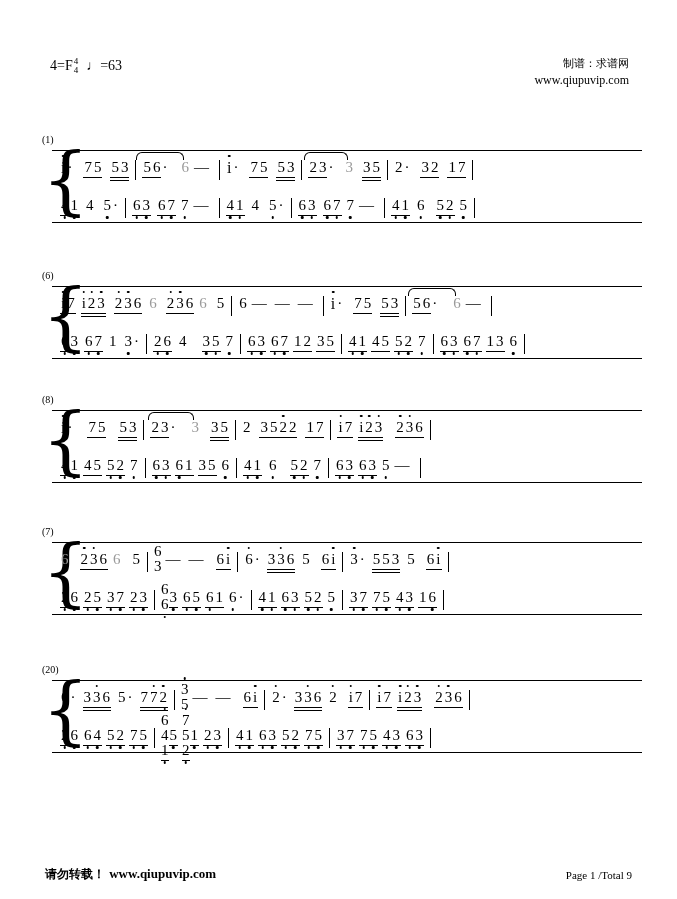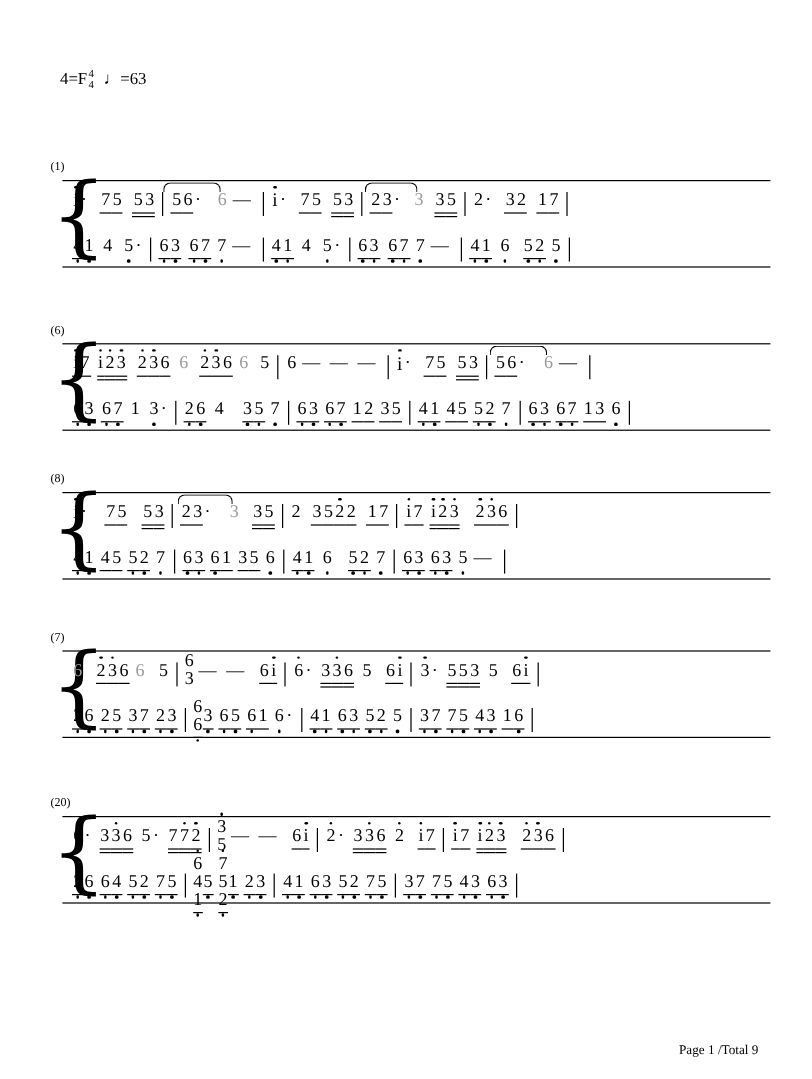--- a/index.html
+++ b/index.html
@@ -228,20 +228,24 @@
 <body>
 
 <div class="page">
 
 
   <div class="keysig">
     <span>4=F</span><span class="frac"><span>4</span><br><span>4</span></span>
     &nbsp;<span>♩</span><span>=63</span>
   </div>
 
+  <div class="credit">
+    <div>制谱：求谱网</div>
+    <div class="site">www.qiupuvip.com</div>
+  </div>
 
   <div class="system" style="top:148px">
     <div class="sysnum">(1)</div>
     <div class="brace">{</div>
     <div class="staffline staff-top"></div>
     <div class="staffline staff-bot"></div>
 
     <div class="row row-upper">
       <span class="n big">i<span class="dot-up"></span></span>
         <span class="dur-dot">·</span>
@@ -752,15 +756,19 @@
       <span class="spacer" style="width:4px"></span>
       <span class="n u1">4<span class="dot-dn"></span></span>
         <span class="n u1">3<span class="dot-dn"></span></span>
       <span class="spacer" style="width:4px"></span>
       <span class="n u1">6<span class="dot-dn"></span></span>
         <span class="n u1">3<span class="dot-dn"></span></span>
       <span class="bar"></span>
     </div>
   </div>
 
+  <div class="footer-left">
+    <span>请勿转载！</span>
+    <span class="url">www.qiupuvip.com</span>
+  </div>
   <div class="footer-right">Page 1 /Total 9</div>
 
 </div>
 
 </body></html>

